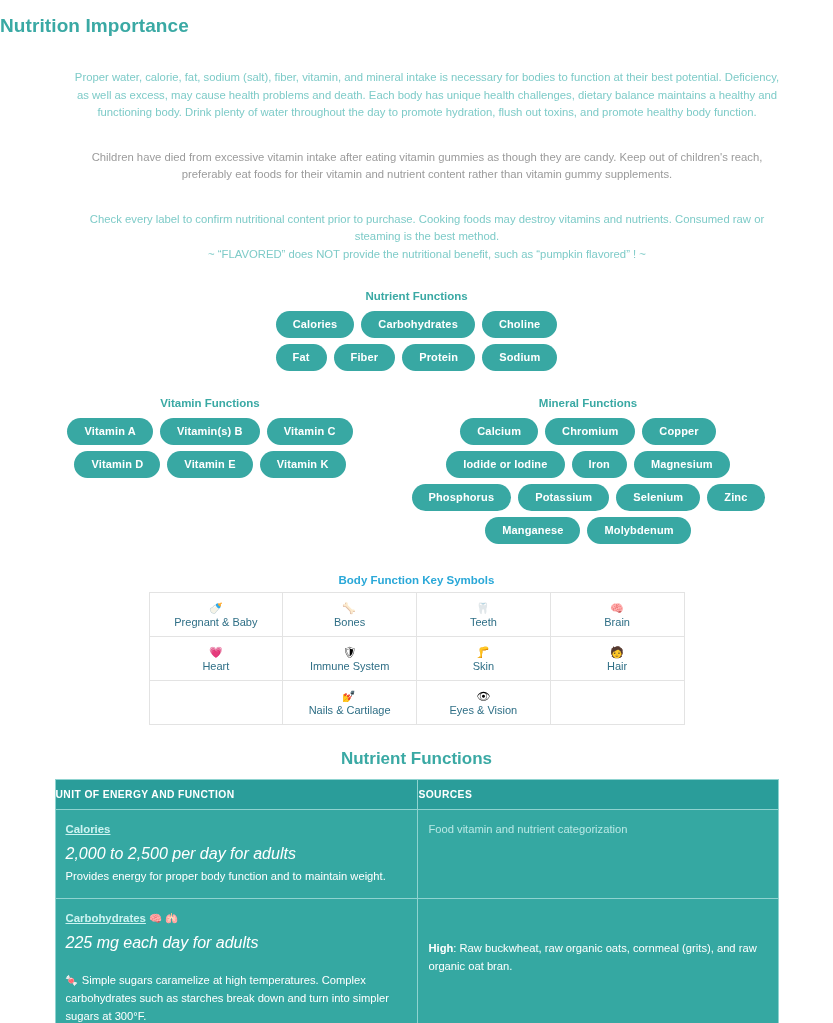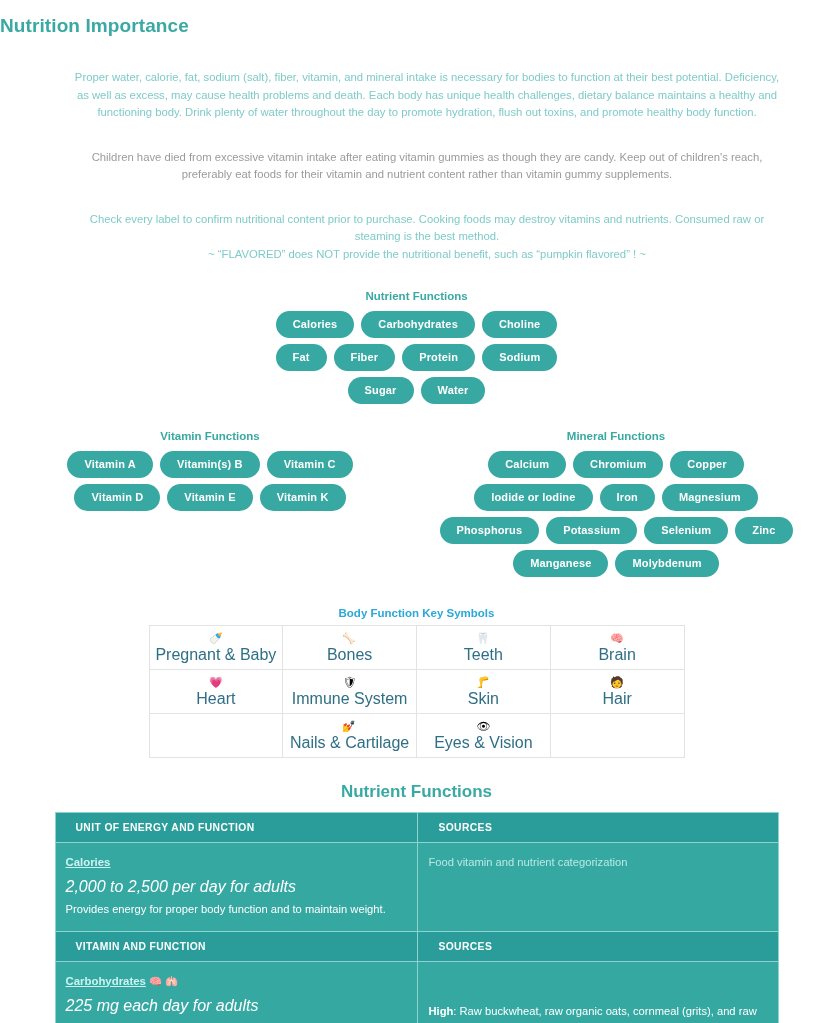--- a/index.html
+++ b/index.html
@@ -55,21 +55,21 @@
     white-space: nowrap;
     line-height: 1;
     letter-spacing: 0.15px;
   }
 
   .nutrient-section { margin-top: 27px; }
   .two-col {
     margin-top: 26px;
     display: flex;
     justify-content: space-between;
-    padding: 0 42px 0 75px;
+    padding: 0 70px 0 75px;
     align-items: flex-start;
   }
   .col { }
   .col-left { width: 270px; }
   .col-right { width: 350px; }
 
   
   .keysym-wrap { margin-top: 30px; }
   .keysym-title {
     text-align: center;
@@ -85,21 +85,21 @@
     table-layout: fixed;
   }
   table.keysym td {
     border: 1px solid #e3e3e3;
     height: 44px;
     text-align: center;
     vertical-align: middle;
     padding: 4px 2px;
   }
   .ks-icon { font-size: 11px; line-height: 13px; display: block; }
-  .ks-label { font-size: 16px; color: #2f6f86; display: block; margin-top: 1px; }
+  .ks-label { font-size: 11px; color: #2f6f86; display: block; margin-top: 1px; }
 
   
   .nf-title {
     text-align: center;
     color: #3aa9a4;
     font-size: 17px;
     font-weight: bold;
     margin: 24px 0 10px 0;
   }
   table.nf {
@@ -108,21 +108,21 @@
     margin: 0 auto;
     table-layout: fixed;
   }
   table.nf th {
     background: #2a9d9a;
     color: #ffffff;
     font-size: 10.3px;
     font-weight: bold;
     letter-spacing: 0.4px;
     text-align: left;
-    padding: 9px 20px;
+    padding: 9px 0;
     border: 1px solid #8fd3d0;
   }
   table.nf td {
     background: #35a8a2;
     color: #ffffff;
     font-size: 11.2px;
     line-height: 1.62;
     vertical-align: top;
     padding: 10px 10px 12px 10px;
     border: 1px solid #8fd3d0;
@@ -166,24 +166,20 @@
       <div class="pill-row">
         <div class="pill">Calories</div>
         <div class="pill">Carbohydrates</div>
         <div class="pill">Choline</div>
       </div>
       <div class="pill-row">
         <div class="pill">Fat</div>
         <div class="pill">Fiber</div>
         <div class="pill">Protein</div>
         <div class="pill">Sodium</div>
-      </div>
-      <div class="pill-row">
-        <div class="pill">Sugar</div>
-        <div class="pill">Water</div>
       </div>
     </div>
   </div>
 
   <div class="two-col">
     <div class="col col-left">
       <div class="group-title">Vitamin Functions</div>
       <div class="pill-rows">
         <div class="pill-row">
           <div class="pill">Vitamin A</div>
@@ -303,24 +299,20 @@
         <td>
           <span class="nutrient-name">Calories</span>
           <span class="dose">2,000 to 2,500 per day for adults</span>
           <p class="nf-p">Provides energy for proper body function and to maintain weight.</p>
         </td>
         <td>
           <p class="nf-p src-light">Food vitamin and nutrient categorization</p>
         </td>
       </tr>
       <tr>
-        <th>VITAMIN AND FUNCTION</th>
-        <th>SOURCES</th>
-      </tr>
-      <tr>
         <td>
           <span class="nutrient-name">Carbohydrates</span>
           <span class="emoji-inline">🧠 🫁</span>
           <span class="dose">225 mg each day for adults</span>
           <div class="nf-gap"></div>
           <p class="nf-p"><span class="emoji-inline">🍬</span> <span>Simple sugars caramelize at high temperatures. Complex carbohydrates such as starches break down and turn into simpler sugars at 300°F.</span></p>
           
           
           
           

